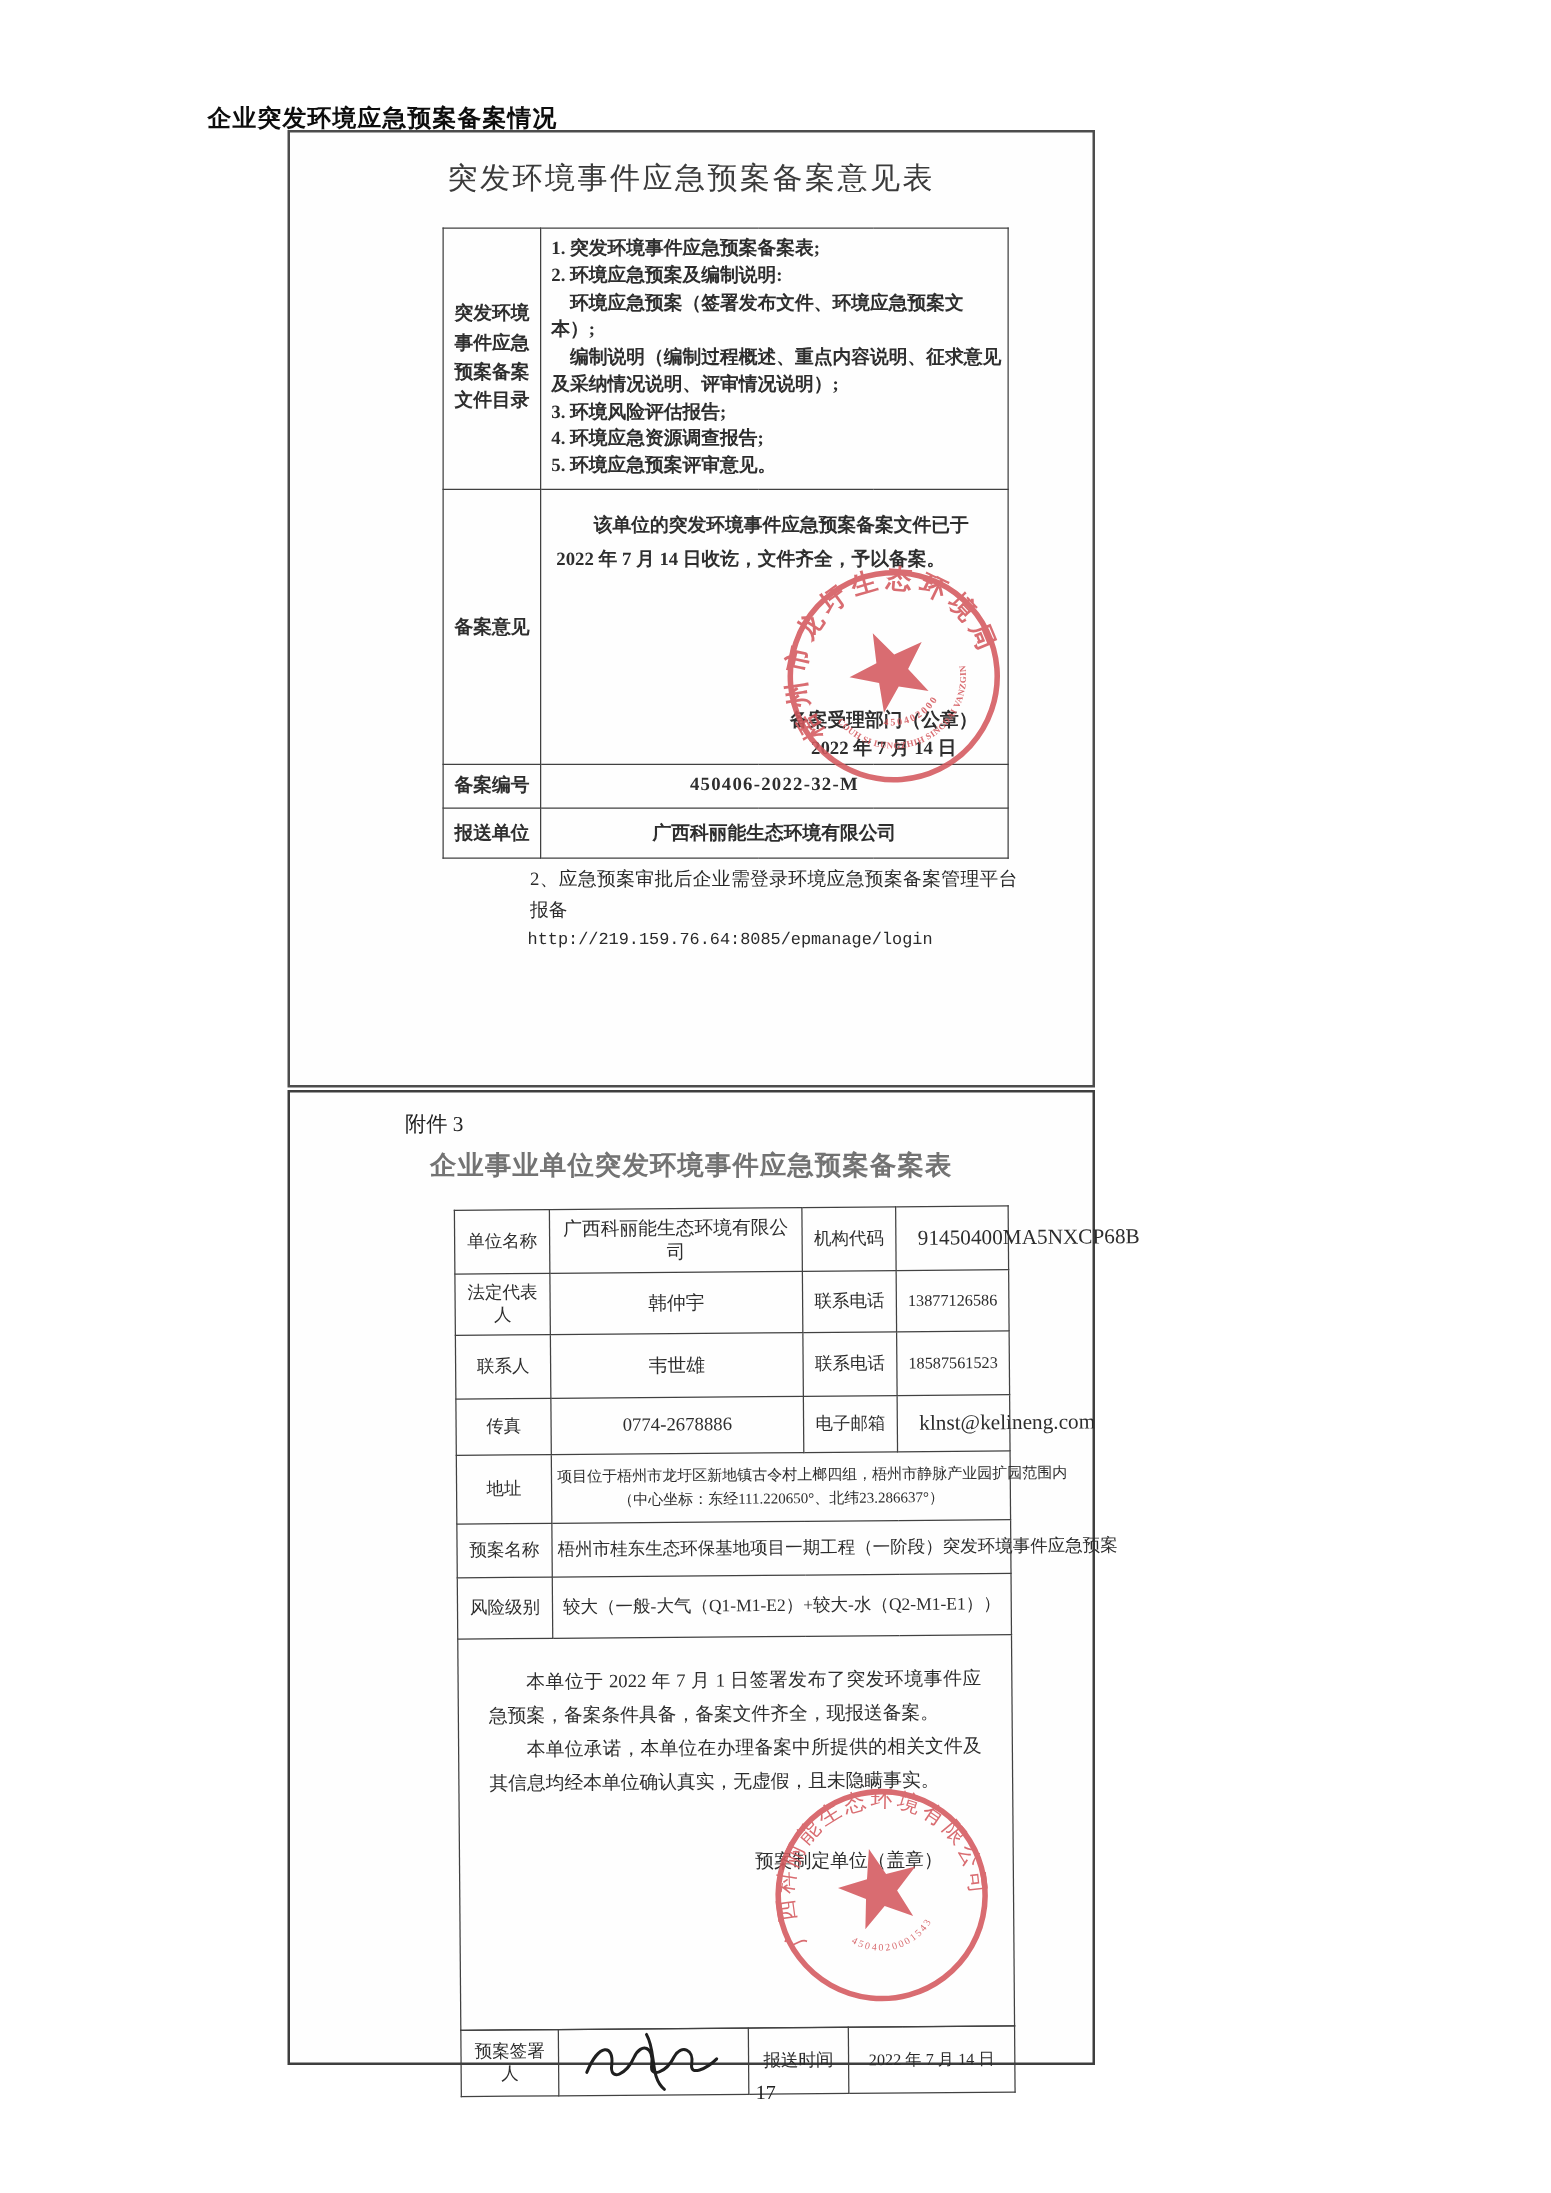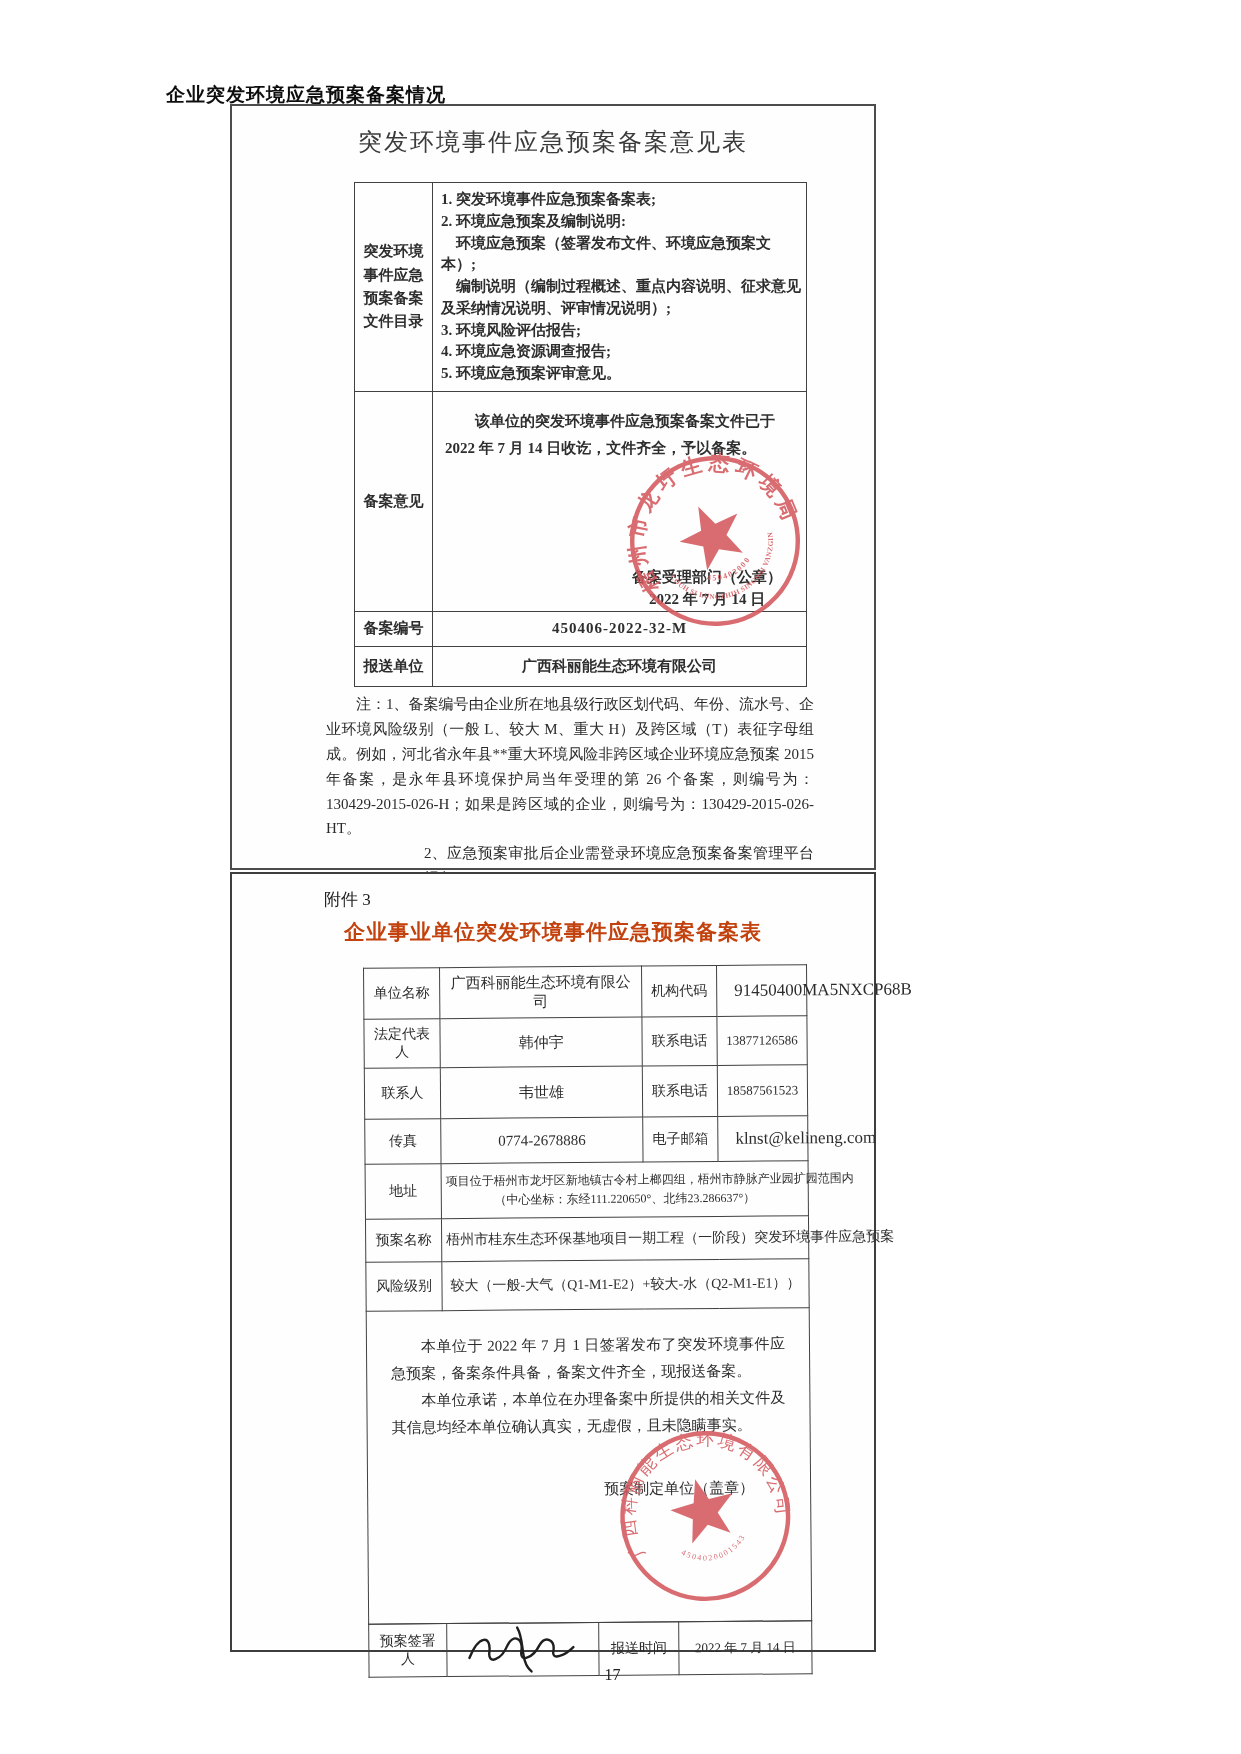--- a/index.html
+++ b/index.html
@@ -39,21 +39,21 @@
   .sig2{top:0px;left:-4px;}
   .sig3{top:-6px;left:12px;}
   .notes{position:absolute;left:94px;top:586px;width:488px;font-size:15px;line-height:1.66;
          text-align:justify;color:#2a2a2a;}
   .notes p{margin:0;}
   .note1{text-indent:2em;}
   .note2{padding-left:98px;margin-top:2px;}
   .note-url{padding-left:96px;font-family:"Liberation Mono","DejaVu Sans Mono",monospace;font-size:13.5px;}
   .attachment{position:absolute;left:92px;top:14px;font-size:17px;color:#222;}
   .doc2-title{position:absolute;left:0;right:0;top:44px;text-align:center;font-size:21px;
-              font-weight:600;letter-spacing:1px;color:#c2410c;}
+              font-weight:600;letter-spacing:1px;color:#737373;}
   .tilt{position:absolute;left:131px;top:92px;transform:rotate(-0.45deg);transform-origin:50% 0;}
   .t2{width:443px;}
   .t2 td{font-size:14px;color:#2d2d2d;text-align:center;}
   .t2 .val{font-size:15px;}
   .t2 .smallval{font-size:17px;white-space:nowrap;letter-spacing:0;overflow:visible;padding:2px 17px;}
   .t2 .num{font-size:13px;}
   .r1 td{height:46px;} .r2 td{height:44px;} .r3 td{height:46px;} .r4 td{height:40px;}
   .r-addr td{height:50px;} .r-plan td{height:38px;} .r-risk td{height:44px;}
   .addrline{font-size:12px;line-height:1.6;white-space:nowrap;}
   .planval{font-size:12.5px;white-space:nowrap;}
@@ -137,21 +137,20 @@
         <td class="vcenter codeval" colspan="3">450406-2022-32-M</td>
       </tr>
       <tr class="row-unit">
         <td class="lblcell">报送单位</td>
         <td class="vcenter" colspan="3">广西科丽能生态环境有限公司</td>
       </tr>
     </tbody>
       </table>
 
     <div class="notes">
-      <p class="note1">注：1、备案编号由企业所在地县级行政区划代码、年份、流水号、企业环境风险级别（一般 L、较大 M、重大 H）及跨区域（T）表征字母组成。例如，河北省永年县**重大环境风险非跨区域企业环境应急预案 2015 年备案，是永年县环境保护局当年受理的第 26 个备案，则编号为：130429-2015-026-H；如果是跨区域的企业，则编号为：130429-2015-026-HT。</p>
       <p class="note2">2、应急预案审批后企业需登录环境应急预案备案管理平台报备</p>
       <p class="note-url">http://219.159.76.64:8085/epmanage/login</p>
     </div>
   </section>
 
   <section class="scan scan2">
     <div class="attachment">附件 3</div>
     <div class="doc2-title">企业事业单位突发环境事件应急预案备案表</div>
 
     <div class="tilt">

